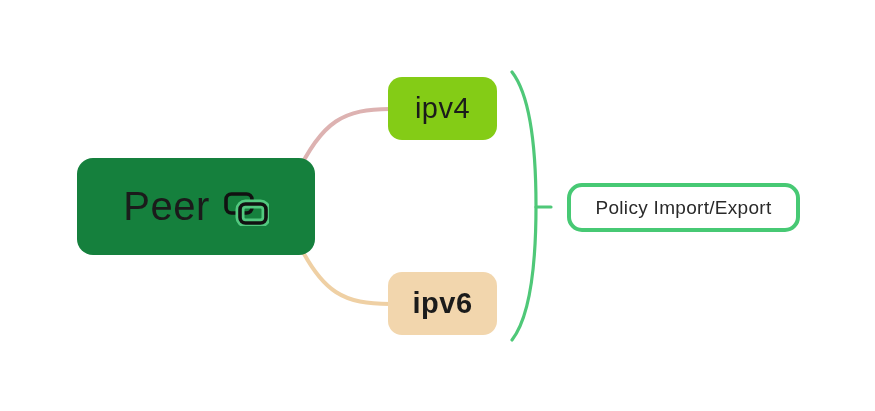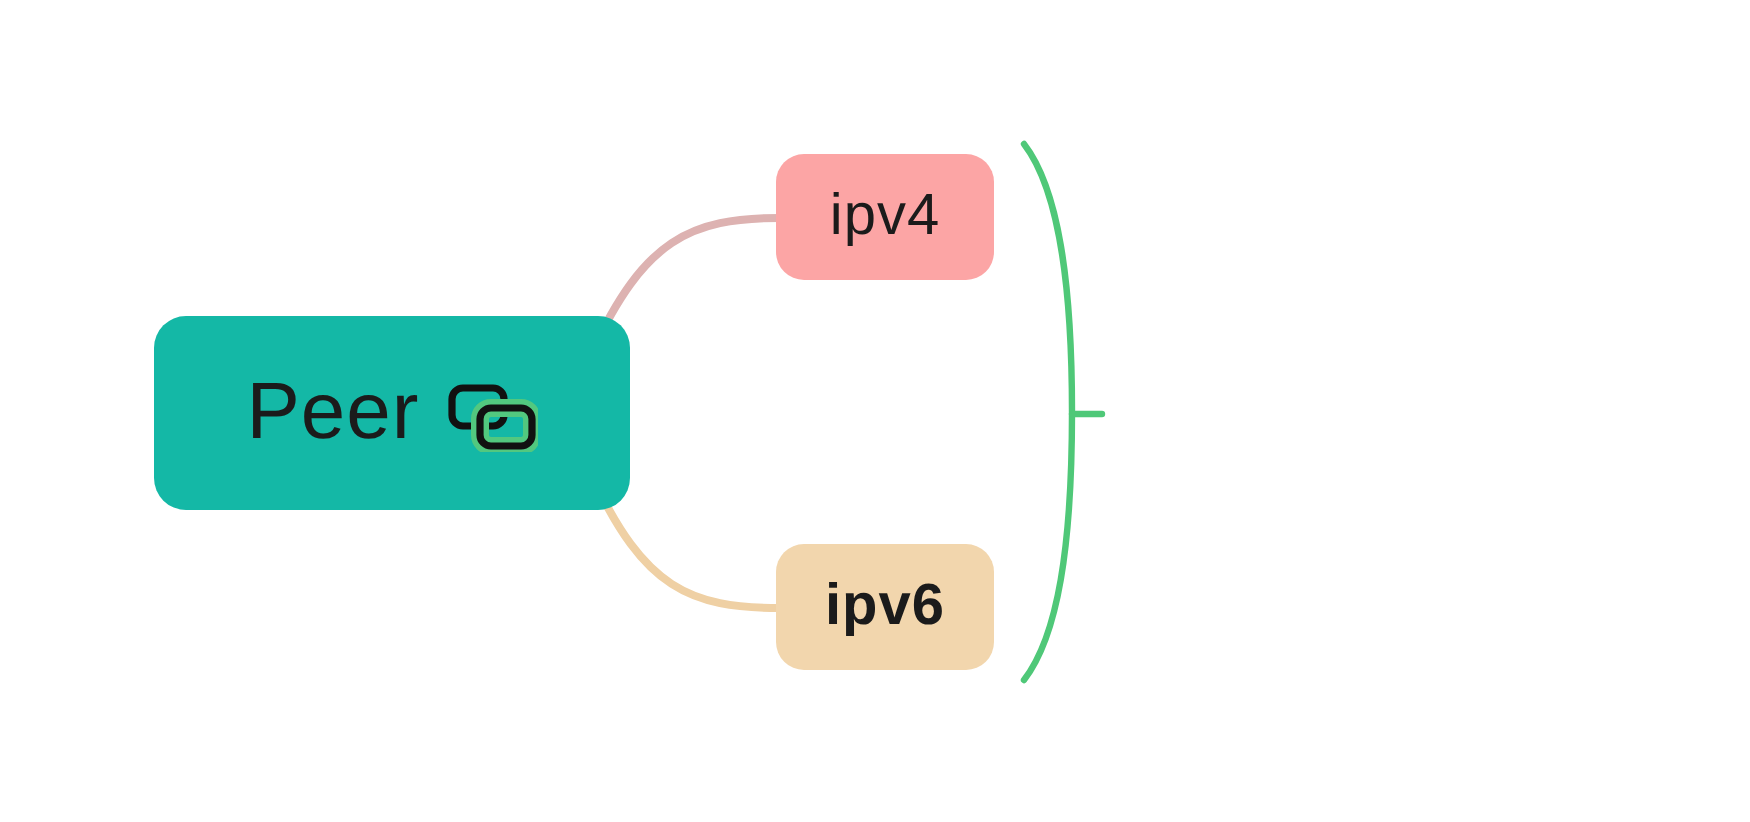--- a/index.html
+++ b/index.html
@@ -73,33 +73,36 @@
 
 <div class="canvas">
 
   <svg class="connector-layer" width="875" height="411" viewBox="0 0 875 411" fill="none">
     <path d="M 296 176 C 322 120 345 109 390 109" stroke-width="4" stroke-linecap="round" fill="none" style="stroke: rgb(221, 178, 177);"></path>
     <path d="M 296 238 C 322 294 345 304 390 304" stroke-width="4" stroke-linecap="round" fill="none" style="stroke: rgb(239, 208, 164);"></path>
     <path d="M 512 72 C 529 94 536 140 536 206 C 536 273 529 318 512 340" stroke-width="3.2" stroke-linecap="round" fill="none" style="stroke: rgb(79, 200, 120);"></path>
     <path d="M 536 207 L 551 207" stroke-width="3.2" stroke-linecap="round" fill="none" style="stroke: rgb(79, 200, 120);"></path>
   </svg>
 
-  <div class="node node-root" style="background-color: #14b8a6;">
+  <div class="node node-root" style="background-color: #15803d;">
     <span>Peer</span>
     <span class="icon">
       <svg width="46" height="35" viewBox="0 0 46 35" fill="none">
         <rect x="3" y="3" width="26" height="19" rx="5.5" stroke="#111111" stroke-width="3.6"></rect>
         <rect x="17" y="13" width="26" height="19" rx="5.5" stroke-width="9" style="stroke: rgb(82, 200, 127);"></rect>
         <rect x="17" y="13" width="26" height="19" rx="5.5" stroke="#111111" stroke-width="3.6"></rect>
       </svg>
     </span>
   </div>
 
-  <div class="node node-child node-ipv4" style="background-color: #fca5a5;">
+  <div class="node node-child node-ipv4" style="background-color: #84cc16;">
     <span>ipv4</span>
   </div>
 
   <div class="node node-child node-ipv6" style="background-color: rgb(242, 214, 173);">
     <span>ipv6</span>
   </div>
 
+  <div class="node node-summary" style="border-color: rgb(71, 201, 116);">
+    <span>Policy Import/Export</span>
+  </div>
 
 </div>
 
 </body></html>

